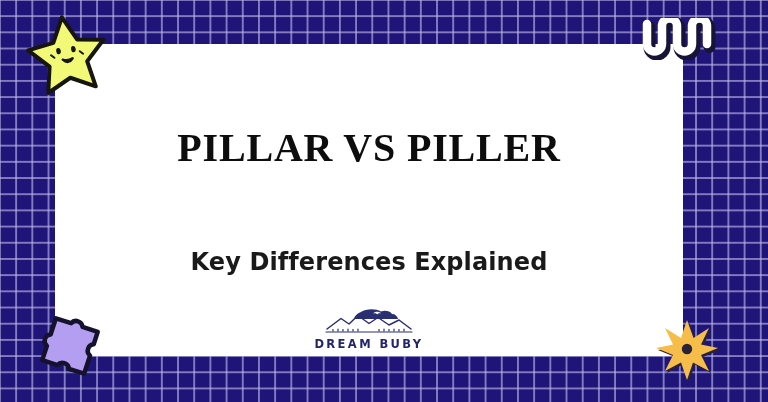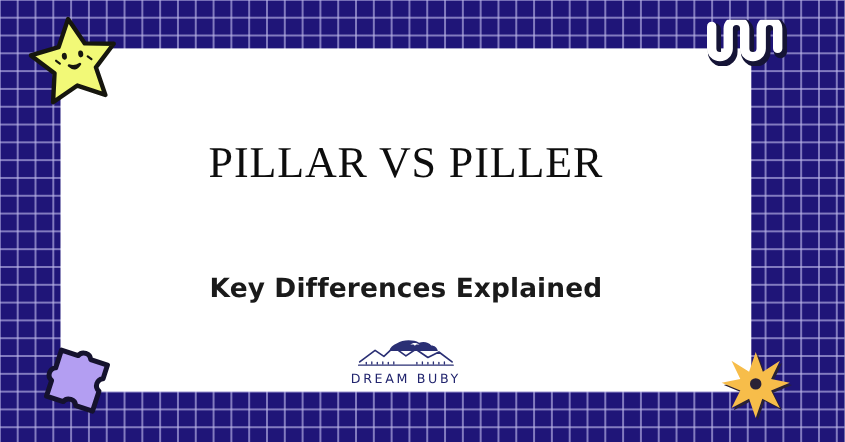--- a/index.html
+++ b/index.html
@@ -27,21 +27,21 @@
     width:628px; height:312px;
     background:#ffffff;
   }
 
   #title {
     position:absolute;
     left:0; top:84px;
     width:100%;
     text-align:center;
     font-family:"Liberation Serif", "DejaVu Serif", serif;
-    font-weight:400;
+    font-weight:700;
     font-size:40px;
     letter-spacing:0.8px;
     color:#0d0d0d;
     line-height:1;
     -webkit-font-smoothing:antialiased;
   }
 
   #subtitle {
     position:absolute;
     left:0; top:206px;
@@ -61,21 +61,21 @@
     left:0; top:264px;
     width:100%;
     display:flex;
     flex-direction:column;
     align-items:center;
     gap:1px;
   }
   #logo-mark { display:block; }
   #logo-text {
     font-family:"DejaVu Sans", "Liberation Sans", sans-serif;
-    font-weight:400;
+    font-weight:700;
     font-size:11.5px;
     letter-spacing:2.4px;
     color:#22256e;
     line-height:1;
   }
 
   
   .sticker { position:absolute; }
   #sticker-star      { left:26px;  top:12px;  }
   #sticker-squiggle  { left:640px; top:18px;  }

